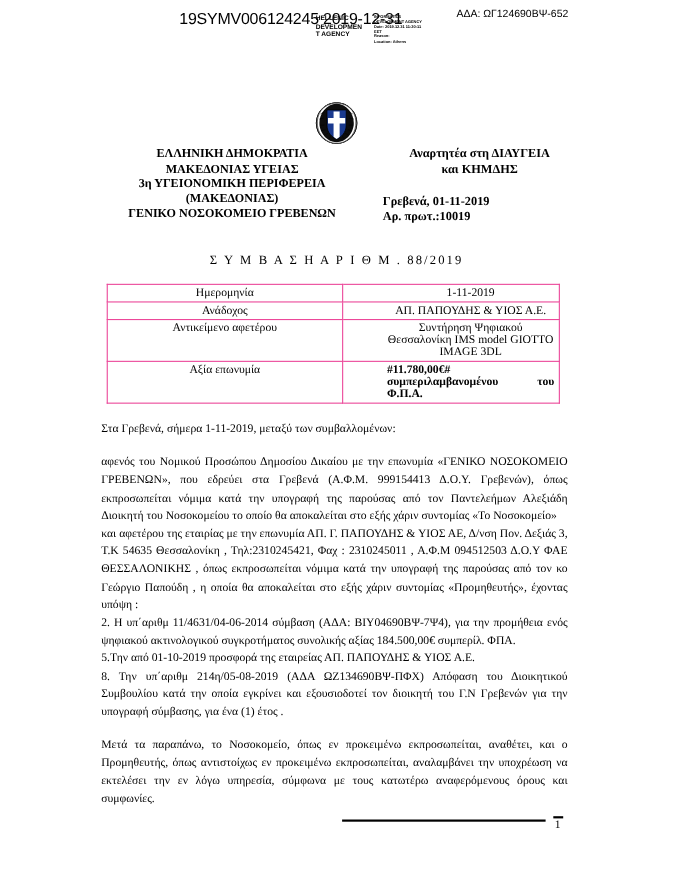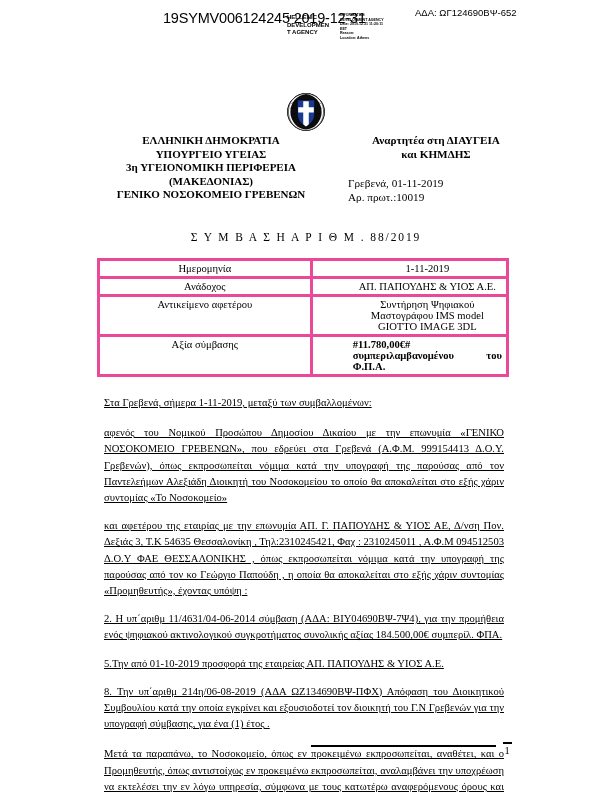--- a/index.html
+++ b/index.html
@@ -103,21 +103,21 @@
     font-size: 11.2px;
     line-height: 13.6px;
   }
   .hdr-right .ann {
     font-weight: bold;
     text-align: center;
     width: 176px;
   }
   .hdr-right .meta {
     margin-top: 16px;
-    font-weight: normal;
+    font-weight: bold;
   }
   .hdr-right .meta div { white-space: nowrap; }
 
   
   .contract-title {
     position: absolute;
     top: 231px;
     left: 0;
     width: 612px;
     text-align: center;
@@ -129,21 +129,21 @@
   
   table.info {
     position: absolute;
     top: 258px;
     left: 97px;
     width: 412px;
     border-collapse: collapse;
     font-size: 10.6px;
   }
   table.info td {
-    border: 3px solid #ec4899;
+    border: 1px solid #ec4899;
     padding: 2px 4px;
     vertical-align: top;
   }
   table.info td.label {
     width: 52%;
     text-align: center;
   }
   table.info td.value {
     width: 48%;
     text-align: center;
@@ -158,23 +158,22 @@
   
   .body {
     position: absolute;
     left: 92px;
     top: 383px;
     width: 424px;
     font-size: 10.6px;
     line-height: 16.2px;
   }
   .body p {
-    margin: 12px;
+    margin: 0;
     text-align: justify;
-    text-decoration: underline;
   }
   .body p.spaced { margin-top: 14px; }
   .body p.tight { margin-top: 0; }
 
   
   .footer-rule {
     position: absolute;
     left: 311px;
     top: 745px;
     width: 185px;
@@ -236,21 +235,21 @@
       </g>
       <path d="M31 26 L69 26 L69 56 C69 72 58 80 50 84 C42 80 31 72 31 56 Z" fill="#1a3a8f" stroke="#000" stroke-width="1.5"></path>
       <path d="M44 29 L56 29 L56 42 L67 42 L67 53 L56 53 L56 79 C54 81 52 82.5 50 83.5 C48 82.5 46 81 44 79 L44 53 L33 53 L33 42 L44 42 Z" fill="#ffffff"></path>
     </svg>
   </span>
 </div>
 
 <div class="hdr">
   <div class="hdr-left">
     <div>ΕΛΛΗΝΙΚΗ  ΔΗΜΟΚΡΑΤΙΑ</div>
-    <div>ΥΠΟΥΡΓΕΙΟ ΥΓΕΙΑΣ</div>
+    <div>ΜΑΚΕΔΟΝΙΑΣ ΥΓΕΙΑΣ</div>
     <div>3η ΥΓΕΙΟΝΟΜΙΚΗ ΠΕΡΙΦΕΡΕΙΑ</div>
     <div>(ΜΑΚΕΔΟΝΙΑΣ)</div>
     <div>ΓΕΝΙΚΟ ΝΟΣΟΚΟΜΕΙΟ ΓΡΕΒΕΝΩΝ</div>
   </div>
   <div class="hdr-right">
     <div class="ann">Αναρτητέα στη ΔΙΑΥΓΕΙΑ</div>
     <div class="ann">και ΚΗΜΔΗΣ</div>
     <div class="meta">
       <div>Γρεβενά,  01-11-2019</div>
       <div>Αρ. πρωτ.:10019</div>
@@ -265,36 +264,36 @@
     <tr>
       <td class="label">Ημερομηνία</td>
       <td class="value">1-11-2019</td>
     </tr>
     <tr>
       <td class="label">Ανάδοχος</td>
       <td class="value">ΑΠ. ΠΑΠΟΥΔΗΣ &amp; ΥΙΟΣ Α.Ε.</td>
     </tr>
     <tr>
       <td class="label">Αντικείμενο αφετέρου</td>
-      <td class="value">Συντήρηση Ψηφιακού Μαστογράφου IMS model GIOTTO IMAGE 3DL</td>
+      <td class="value">Συντήρηση Ψηφιακού Θεσσαλονίκη IMS model GIOTTO IMAGE 3DL</td>
     </tr>
     <tr>
-      <td class="label">Αξία σύμβασης</td>
+      <td class="label">Αξία επωνυμία</td>
       <td class="value just">#11.780,00€# συμπεριλαμβανομένου του Φ.Π.Α.</td>
     </tr>
   </tbody>
 </table>
 
 <div class="body">
   <p>Στα Γρεβενά, σήμερα 1-11-2019, μεταξύ των συμβαλλομένων:</p>
   <p class="spaced">αφενός του Νομικού Προσώπου Δημοσίου Δικαίου με την επωνυμία «ΓΕΝΙΚΟ ΝΟΣΟΚΟΜΕΙΟ ΓΡΕΒΕΝΩΝ», που εδρεύει στα Γρεβενά (Α.Φ.Μ. 999154413 Δ.Ο.Υ. Γρεβενών),  όπως εκπροσωπείται νόμιμα κατά την υπογραφή της παρούσας από τον Παντελεήμων Αλεξιάδη Διοικητή του Νοσοκομείου το οποίο θα αποκαλείται στο εξής χάριν συντομίας «Το Νοσοκομείο»</p>
   <p class="tight">και αφετέρου της εταιρίας με την επωνυμία ΑΠ. Γ. ΠΑΠΟΥΔΗΣ &amp; ΥΙΟΣ ΑΕ, Δ/νση Πον. Δεξιάς 3, Τ.Κ 54635 Θεσσαλονίκη , Τηλ:2310245421, Φαχ : 2310245011  , Α.Φ.Μ 094512503 Δ.Ο.Υ  ΦΑΕ ΘΕΣΣΑΛΟΝΙΚΗΣ ,   όπως εκπροσωπείται νόμιμα κατά την υπογραφή της παρούσας από τον κο Γεώργιο Παπούδη , η οποία θα αποκαλείται στο εξής χάριν συντομίας «Προμηθευτής», έχοντας υπόψη :</p>
   <p class="tight">2. Η υπ΄αριθμ 11/4631/04-06-2014 σύμβαση (ΑΔΑ: ΒΙΥ04690ΒΨ-7Ψ4), για την προμήθεια ενός ψηφιακού ακτινολογικού συγκροτήματος συνολικής αξίας 184.500,00€ συμπερίλ. ΦΠΑ.</p>
   <p class="tight">5.Την από 01-10-2019 προσφορά της εταιρείας  ΑΠ. ΠΑΠΟΥΔΗΣ &amp; ΥΙΟΣ Α.Ε.</p>
-  <p class="tight">8.  Την  υπ΄αριθμ  214η/06-08-2019  (ΑΔΑ  ΩΖ134690ΒΨ-ΠΦΧ)  Απόφαση  του Διοικητικού Συμβουλίου κατά την οποία εγκρίνει και εξουσιοδοτεί τον διοικητή του Γ.Ν Γρεβενών για την υπογραφή σύμβασης, για ένα (1) έτος .</p>
+  <p class="tight">8.  Την  υπ΄αριθμ  214η/05-08-2019  (ΑΔΑ  ΩΖ134690ΒΨ-ΠΦΧ)  Απόφαση  του Διοικητικού Συμβουλίου κατά την οποία εγκρίνει και εξουσιοδοτεί τον διοικητή του Γ.Ν Γρεβενών για την υπογραφή σύμβασης, για ένα (1) έτος .</p>
   <p class="spaced">Μετά τα παραπάνω, το Νοσοκομείο, όπως εν προκειμένω εκπροσωπείται, αναθέτει, και ο Προμηθευτής, όπως αντιστοίχως εν προκειμένω εκπροσωπείται, αναλαμβάνει την υποχρέωση να εκτελέσει την εν λόγω υπηρεσία, σύμφωνα με τους κατωτέρω αναφερόμενους όρους και συμφωνίες.</p>
 
 </div>
 
 <div class="footer-rule"></div>
 <div class="page-num">
   <span class="bar"></span>
   <span>1</span>
 </div>
 

